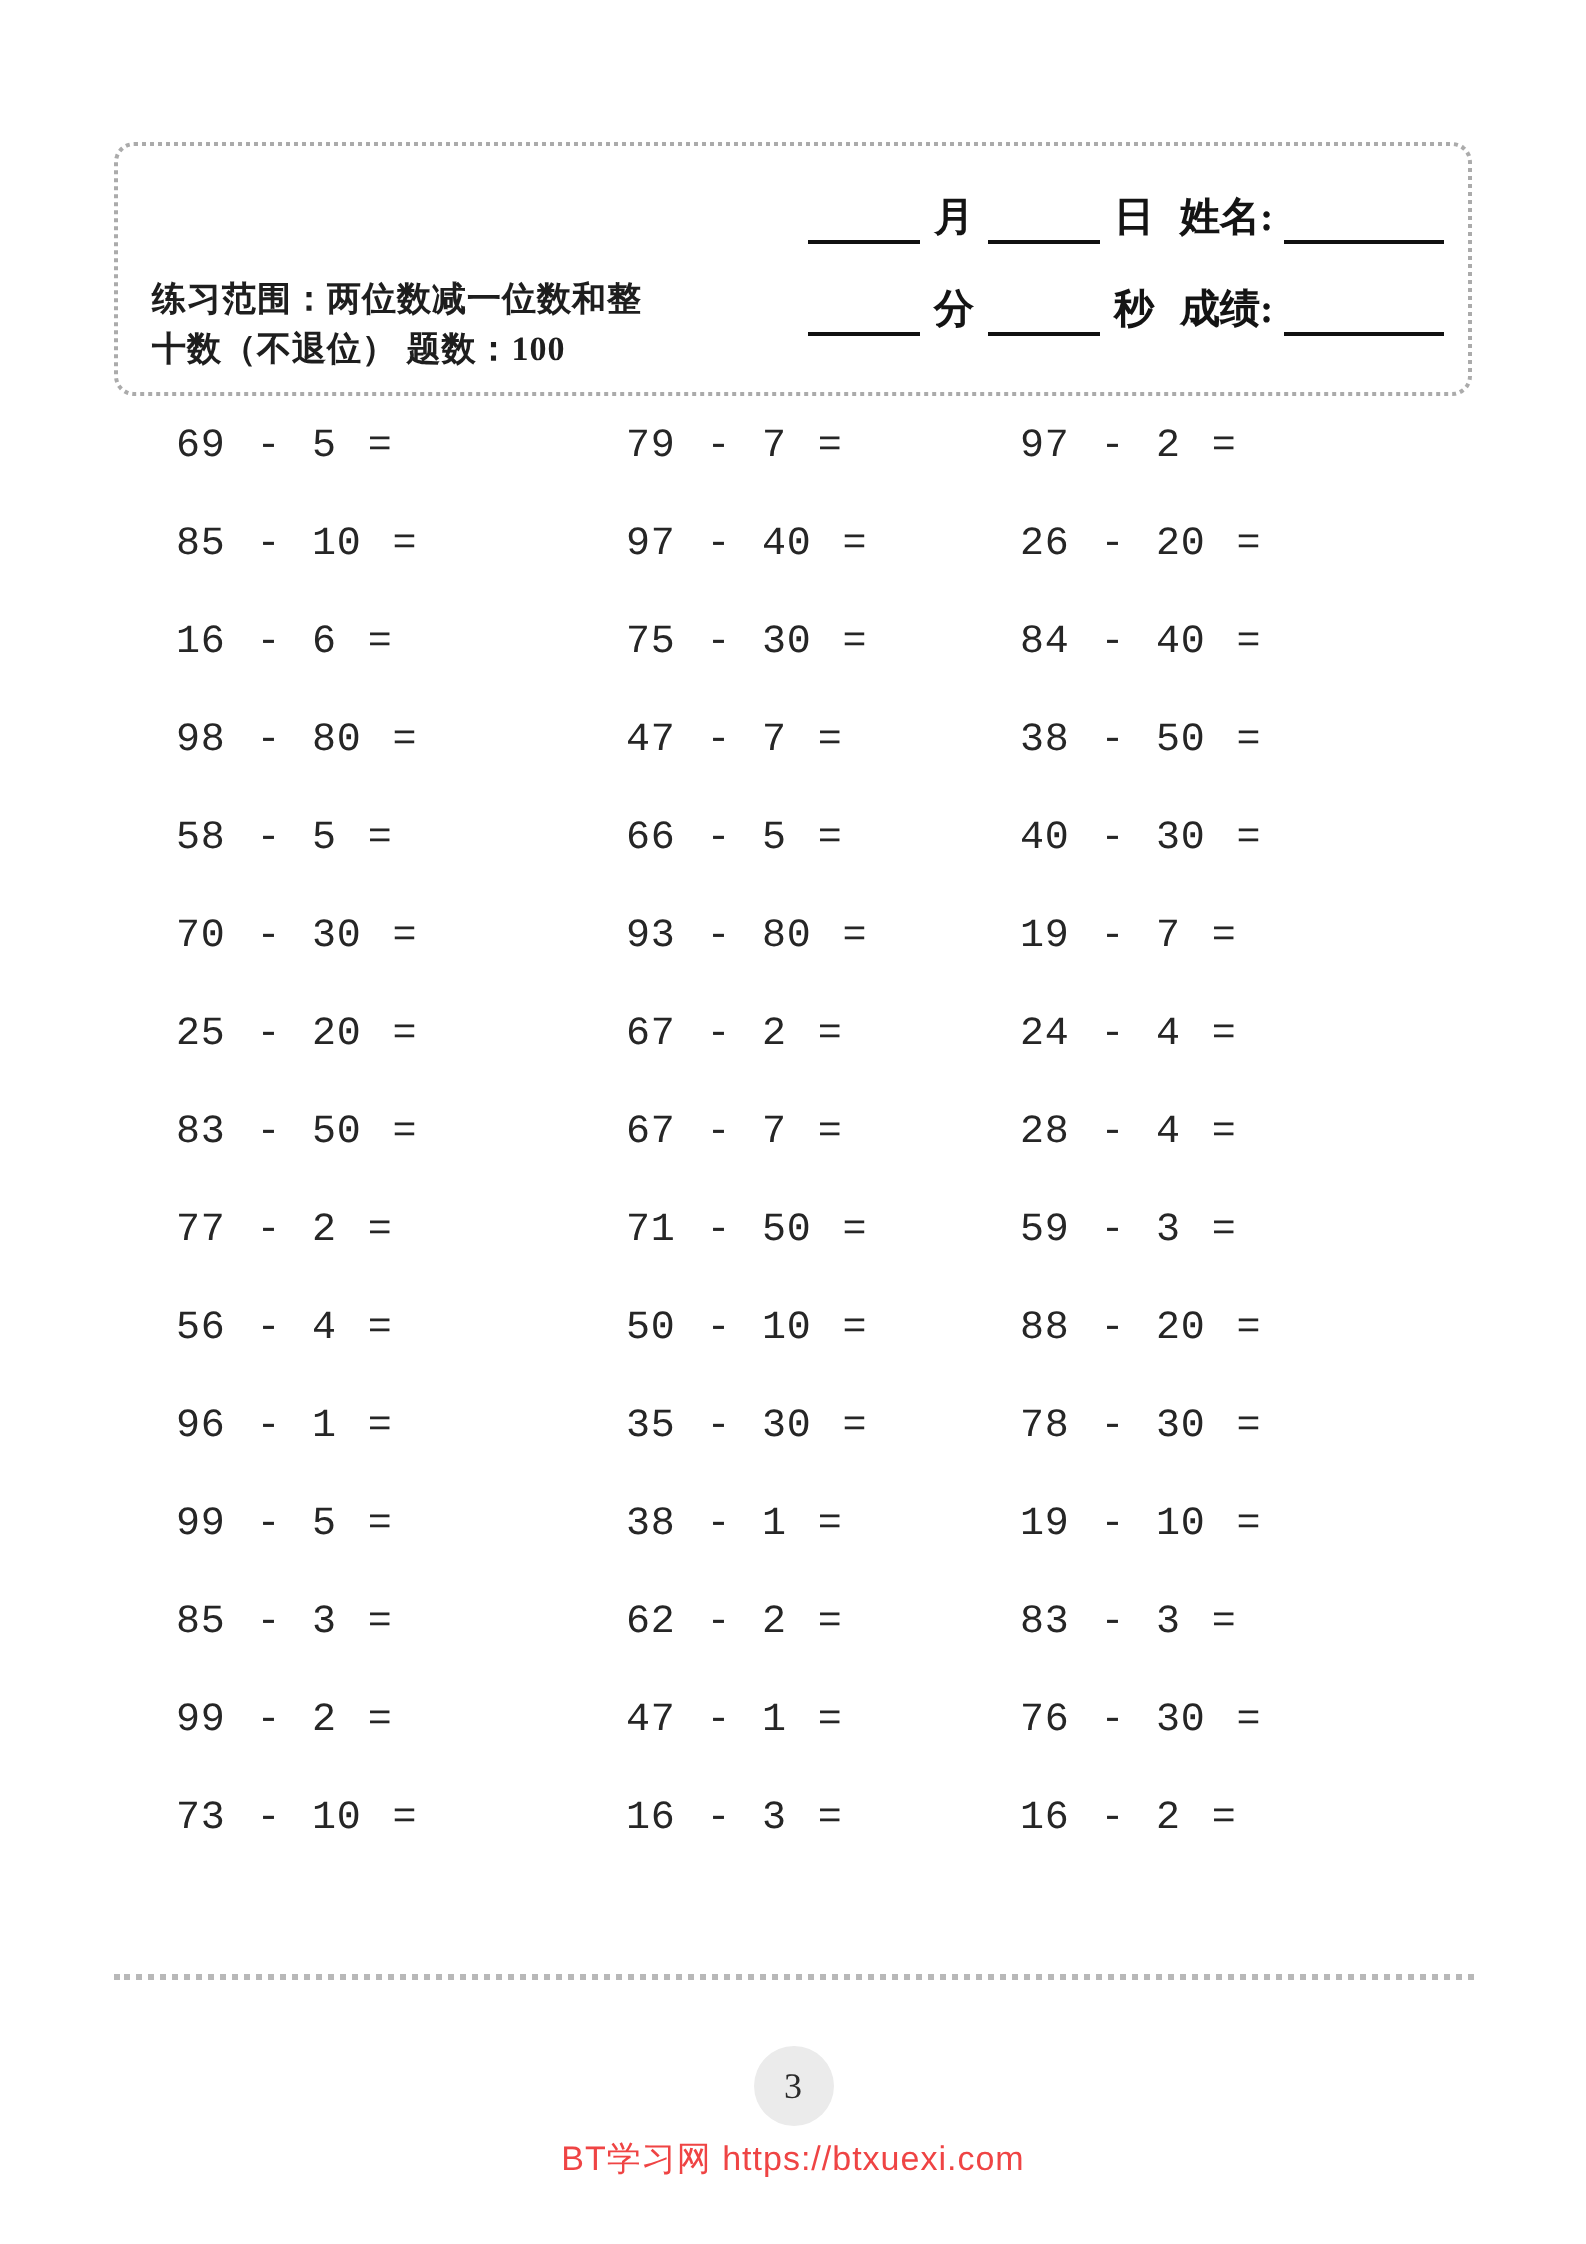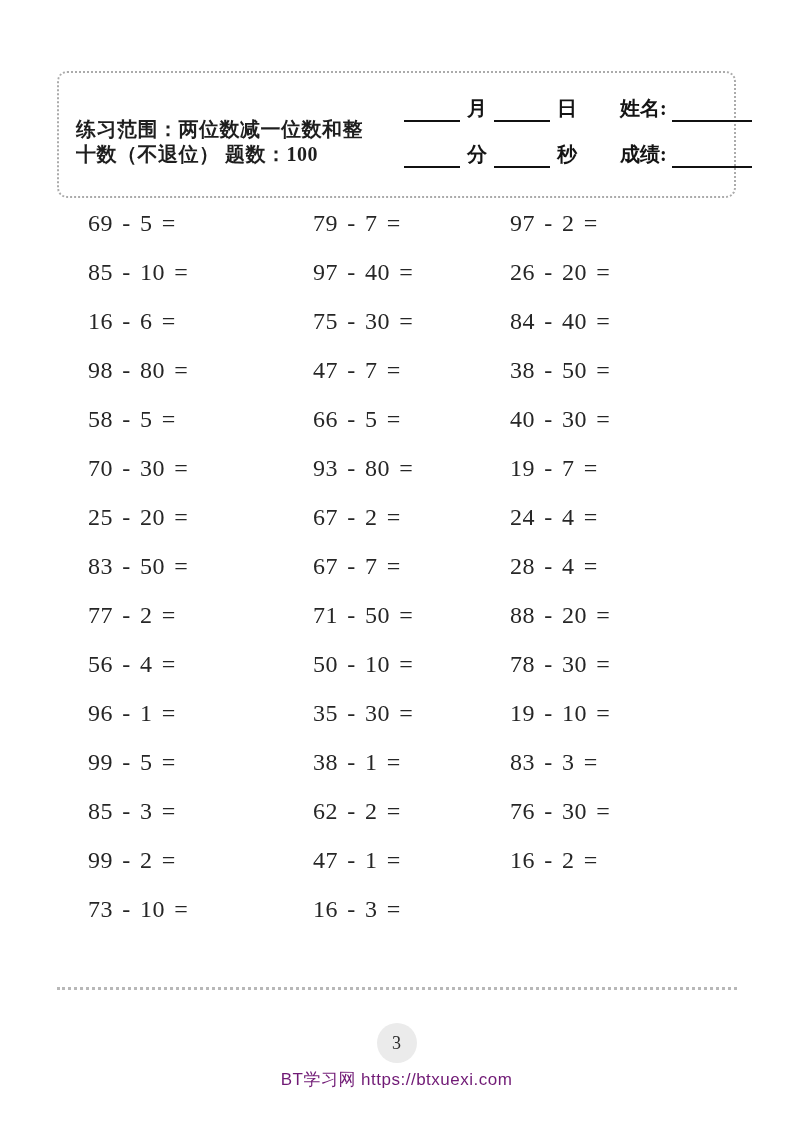--- a/index.html
+++ b/index.html
@@ -16,23 +16,23 @@
   .header-box {
     position: absolute;
     left: 57px; top: 71px;
     width: 679px; height: 127px;
     border: 2px dotted #ababab;
     border-radius: 10px;
     background: #ffffff;
   }
   .practice-range {
     position: absolute;
-    left: 17px; top: 44px;
+    left: 17px; top: 64px;
     width: 330px;
-    font-size: 20px;
+    font-size: 17px;
     line-height: 25px;
     font-weight: bold;
     color: #1e1e1e;
     letter-spacing: 0.5px;
     white-space: nowrap;
   }
   .fill-row {
     position: absolute;
     left: 345px;
     display: flex;
@@ -45,45 +45,46 @@
   .fill-row.row-1 { top: 22px; }
   .fill-row.row-2 { top: 68px; }
   .blank {
     display: inline-block;
     border-bottom: 2px solid #111111;
     height: 24px;
   }
   .blank.short { width: 56px; }
   .blank.long  { width: 80px; }
   .fill-label { margin: 0 7px; }
-  .fill-label.name-label { margin-left: 36px; margin-right: 5px; }
+  .fill-label.name-label { margin-left: 6px; margin-right: 5px; }
 
   
   .problems {
     position: absolute;
     left: 0; top: 199px;
     width: 793px;
   }
   .problem-col {
     position: absolute;
     top: 0;
     width: 210px;
   }
   .problem-col.c0 { left: 88px;  }
   .problem-col.c1 { left: 313px; }
   .problem-col.c2 { left: 510px; text-align: center; }
   .problem {
     height: 49px;
     display: flex;
     align-items: center;
-    font-size: 24px;
+    font-size: 20px;
     color: #262626;
     letter-spacing: 0.4px;
     word-spacing: 3px;
     white-space: nowrap;
+    font-family: Liberation Mono, monospace;
   }
 
   
   .footer-divider {
     position: absolute;
     left: 57px; top: 987px;
     width: 680px; height: 0;
     border-top: 3px dotted #b8b8b8;
   }
   .page-badge {
@@ -99,21 +100,21 @@
     font-size: 18px;
     color: #2a2a2a;
   }
   .site-credit {
     position: absolute;
     left: 0; top: 1068px;
     width: 100%;
     text-align: center;
     font-family: "Liberation Sans", "DejaVu Sans", sans-serif;
     font-size: 17px;
-    color: #701a75;
+    color: #ef4444;
     letter-spacing: 0.5px;
   }
 </style>
 </head>
 <body>
 
 <div class="header-box">
   <div class="practice-range">
     <div>练习范围：两位数减一位数和整</div>
     <div>十数（不退位） 题数：100</div>
@@ -175,20 +176,21 @@
     </div>
   <div class="problem-col c2">
       <div class="problem">97 - 2 =</div>
       <div class="problem">26 - 20 =</div>
       <div class="problem">84 - 40 =</div>
       <div class="problem">38 - 50 =</div>
       <div class="problem">40 - 30 =</div>
       <div class="problem">19 - 7 =</div>
       <div class="problem">24 - 4 =</div>
       <div class="problem">28 - 4 =</div>
+      <div class="problem">59 - 3 =</div>
       <div class="problem">88 - 20 =</div>
       <div class="problem">78 - 30 =</div>
       <div class="problem">19 - 10 =</div>
       <div class="problem">83 - 3 =</div>
       <div class="problem">76 - 30 =</div>
       <div class="problem">16 - 2 =</div>
     </div>
 </div>
 
 <div class="footer-divider"></div>

